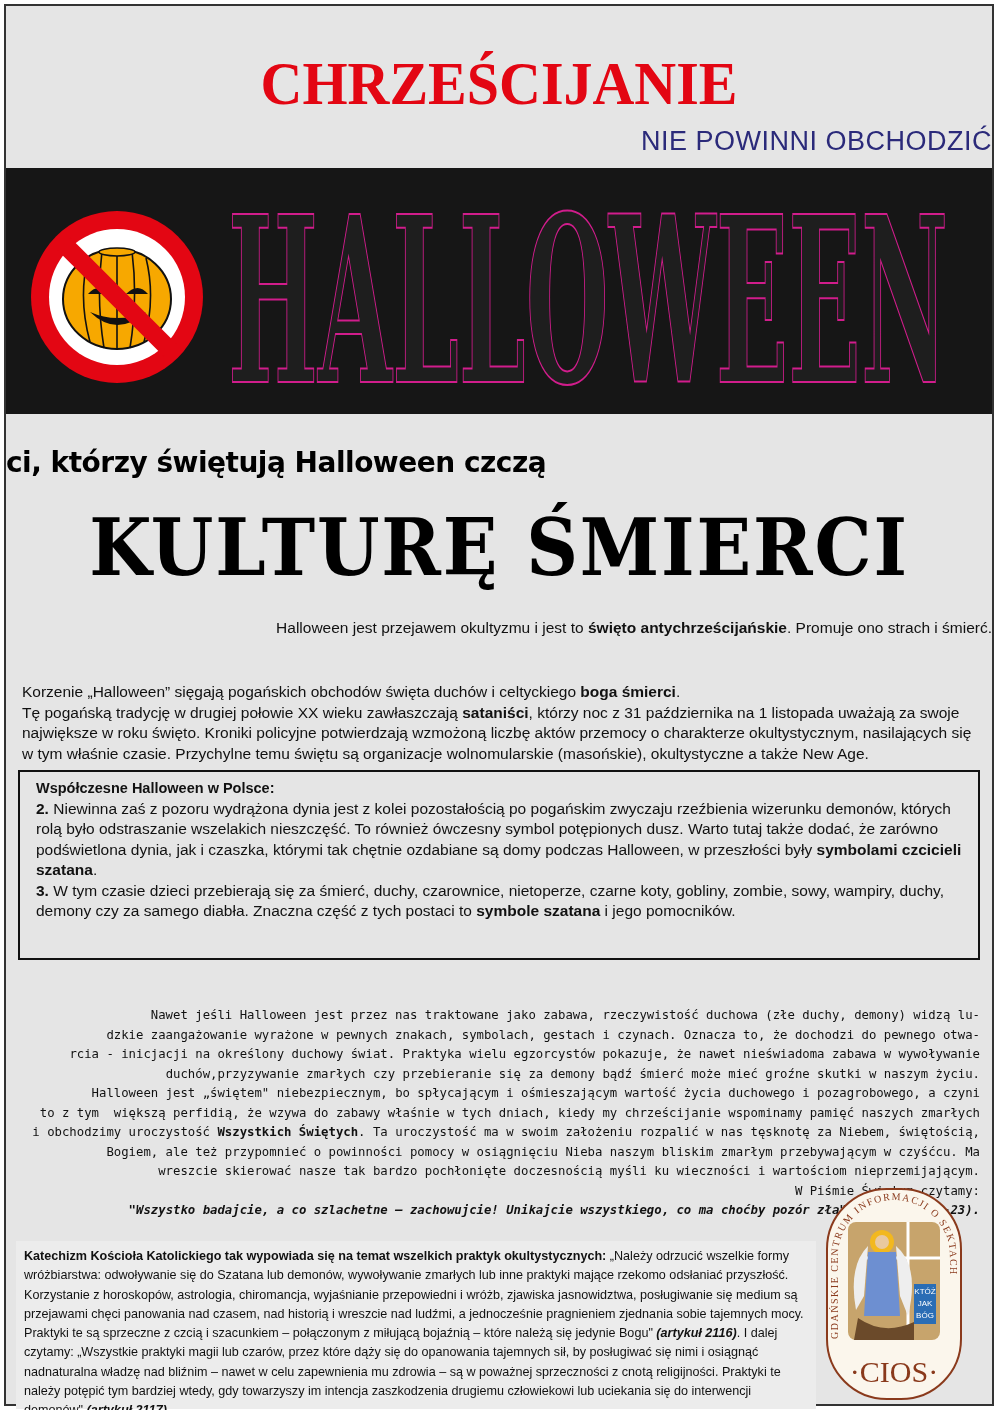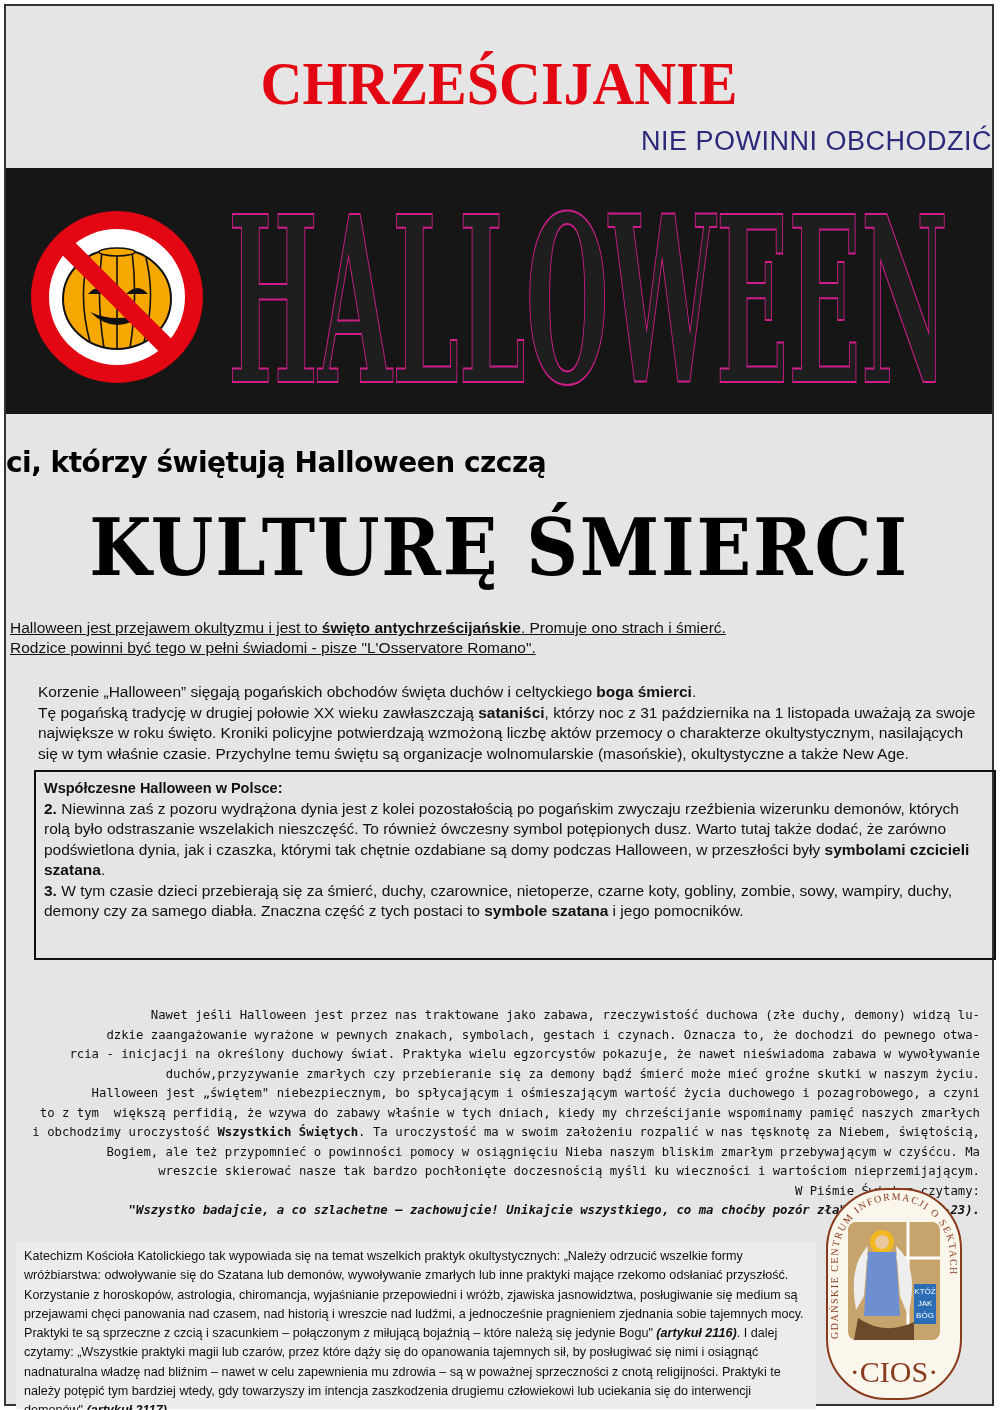--- a/index.html
+++ b/index.html
@@ -19,38 +19,38 @@
   .banner { position: absolute; left: 0; top: 162px; width: 100%; height: 246px; background: #161616; }
   .no-sign { position: absolute; left: 22px; top: 40px; width: 178px; height: 178px; }
   .halloween-svg { position: absolute; left: 212px; top: 14px; width: 740px; height: 224px; }
 
   .subhead { position: absolute; left: 0; right: 0; top: 440px; text-align: left;
     font-family: "DejaVu Sans", sans-serif; font-weight: bold; font-size: 28px; color: #000; letter-spacing: -0.5px; }
   .kultura { position: absolute; left: 0; right: 0; top: 496px; text-align: center;
     font-family: "DejaVu Serif", serif; font-weight: bold; font-size: 78px; color: #000;
     letter-spacing: 2px; transform: scaleX(0.92); }
 
-  .intro { position: absolute; left: 4px; right: 0; top: 612px; text-align: left; font-size: 15.5px; line-height: 20px; text-decoration: underline; }
+  .intro { position: absolute; left: 16px; right: 0; top: 612px; text-align: right; font-size: 15.5px; line-height: 20px; }
   .intro b { font-weight: bold; }
-  .origin { position: absolute; left: 32px; right: 10px; top: 676px; font-size: 15.5px; line-height: 20.5px; }
+  .origin { position: absolute; left: 16px; right: 10px; top: 676px; font-size: 15.5px; line-height: 20.5px; }
 
-  .modern-box { position: absolute; left: 28px; top: 764px; width: 962px; height: 190px;
-    border: 2px solid #111; padding: 6px 8px; font-size: 15.5px; line-height: 20.5px; }
+  .modern-box { position: absolute; left: 12px; top: 764px; width: 962px; height: 190px;
+    border: 2px solid #111; padding: 6px 16px; font-size: 15.5px; line-height: 20.5px; }
   .modern-box .head { font-weight: bold; font-size: 14.5px; }
 
   .danger-title { position: absolute; left: 0; right: 0; top: 966px; text-align: center;
     font-family: "Liberation Serif", serif; font-weight: bold; font-size: 28px; letter-spacing: 1px; }
   .danger-body { position: absolute; left: 10px; right: 12px; top: 1000px;
     font-family: "DejaVu Sans Mono", monospace; font-size: 12.3px; line-height: 19.5px; color: #111; letter-spacing: 0px; }
   .danger-body p { white-space: pre-wrap; text-align: right; }
   .quote { font-style: italic; font-weight: bold; }
 
   .catechism { position: absolute; left: 10px; top: 1235px; width: 800px; height: 168px;
     background: #ececec; padding: 6px 8px; font-size: 12.6px; line-height: 19.3px; color: #111; }
-  .catechism .lead { font-weight: normal; }
+  .catechism .lead { font-weight: bold; }
   .catechism i { font-weight: bold; }
 
   .cios-logo { position: absolute; left: 818px; top: 1180px; width: 140px; height: 216px; }
 </style>
 </head>
 <body>
 
 <div class="page">
 
   <div class="header-top">
@@ -73,21 +73,20 @@
     <svg class="halloween-svg" viewBox="0 0 740 224">
       <text x="370" y="200" text-anchor="middle" font-family="DejaVu Serif, serif" font-weight="bold" font-size="230" textLength="720" lengthAdjust="spacingAndGlyphs" fill="#1e1e1e" stroke="#d11d8c" stroke-width="2">HALLOWEEN</text>
     </svg>
   </div>
 
   <div class="subhead">ci, którzy świętują Halloween czczą</div>
   <div class="kultura">KULTURĘ ŚMIERCI</div>
 
   <div class="intro">
     <div><span>Halloween jest przejawem okultyzmu i jest to </span><b>święto antychrześcijańskie</b><span>. Promuje ono strach i śmierć.</span></div>
-    <div>Rodzice powinni być tego w pełni świadomi - pisze "L'Osservatore Romano".</div>
   </div>
 
   <div class="origin">
     <div><span>Korzenie „Halloween” sięgają pogańskich obchodów święta duchów i celtyckiego </span><b>boga śmierci</b><span>.</span></div>
     <div><span>Tę pogańską tradycję w drugiej połowie XX wieku zawłaszczają </span><b>sataniści</b><span>, którzy noc z 31 października na 1 listopada uważają za swoje największe w roku święto. Kroniki policyjne potwierdzają wzmożoną liczbę aktów przemocy o charakterze okultystycznym, nasilających się w tym właśnie czasie. Przychylne temu świętu są organizacje wolnomularskie (masońskie), okultystyczne a także New Age.</span></div>
   </div>
 
   <div class="modern-box">
     <div class="head">Współczesne Halloween w Polsce:</div>
     <div><b>2.</b><span> Niewinna zaś z pozoru wydrążona dynia jest z kolei pozostałością po pogańskim zwyczaju rzeźbienia wizerunku demonów, których rolą było odstraszanie wszelakich nieszczęść. To również ówczesny symbol potępionych dusz. Warto tutaj także dodać, że zarówno podświetlona dynia, jak i czaszka, którymi tak chętnie ozdabiane są domy podczas Halloween, w przeszłości były </span><b>symbolami czcicieli szatana</b><span>.</span></div>

